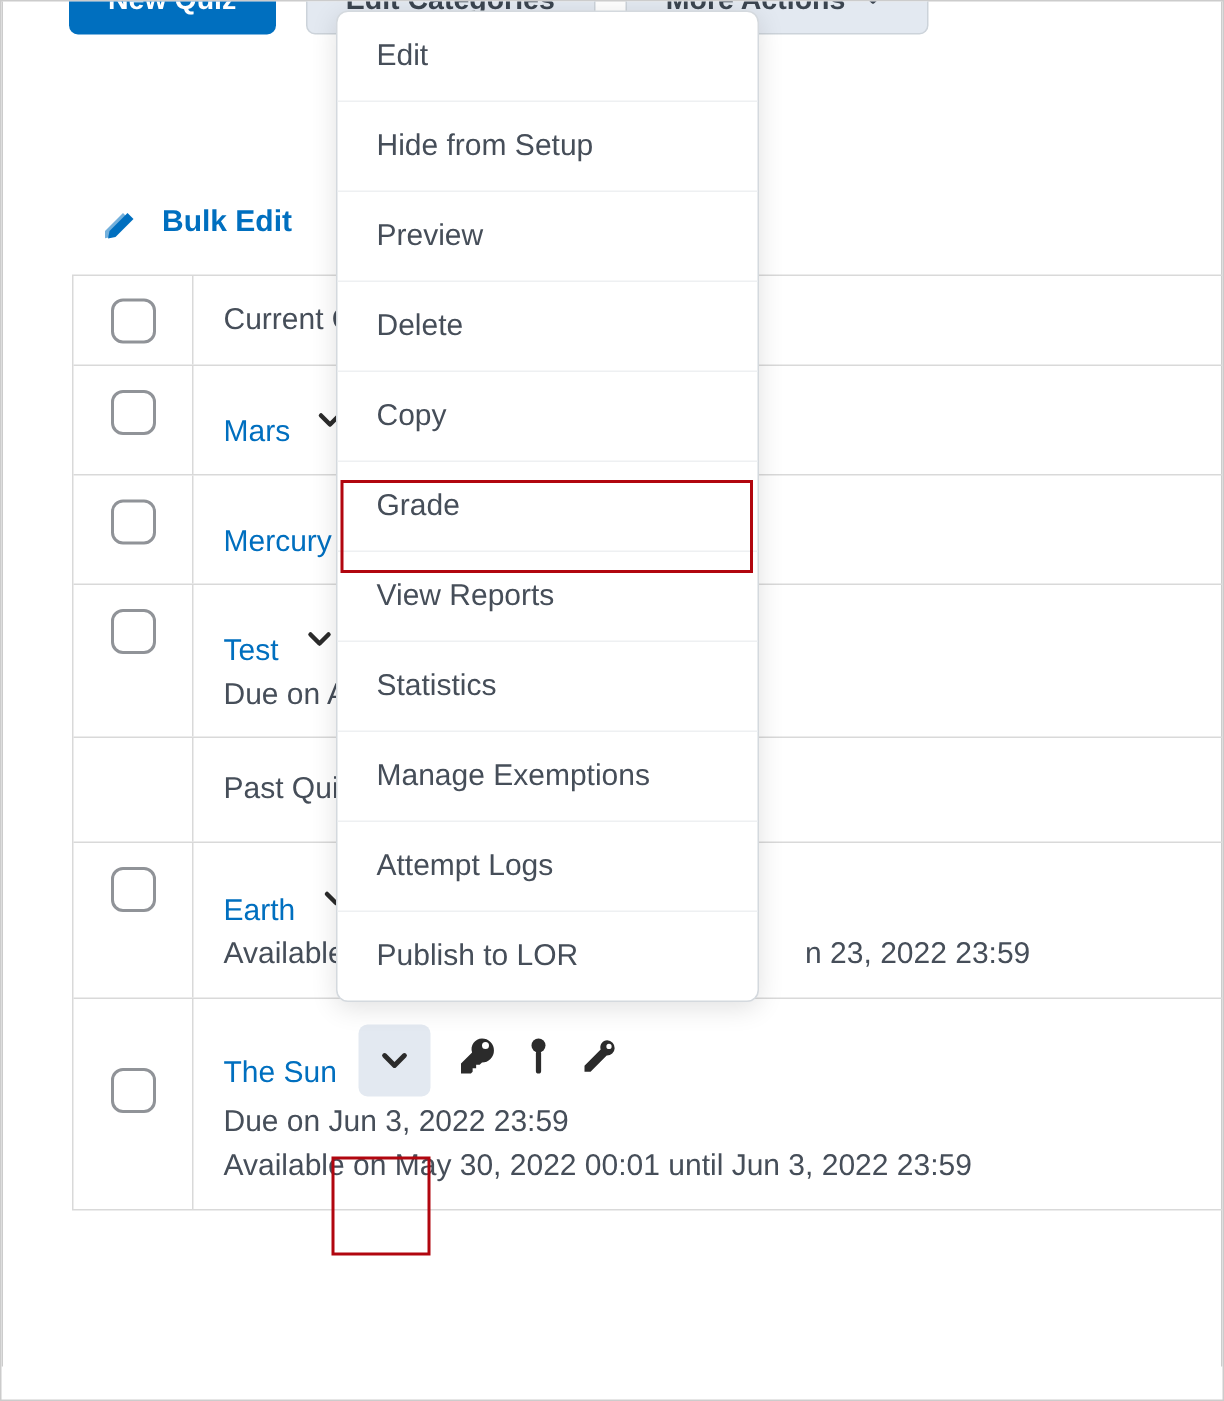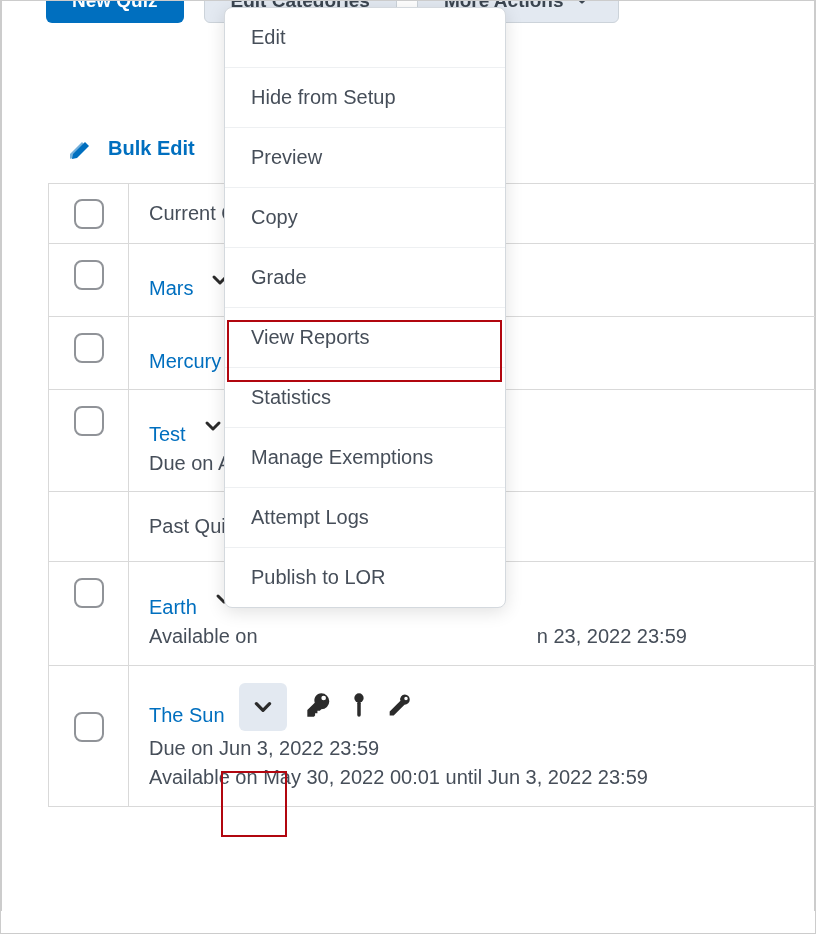--- a/index.html
+++ b/index.html
@@ -312,20 +312,21 @@
         <div class="sub-text">Available on May 30, 2022 00:01 until Jun 3, 2022 23:59</div>
       </div>
     </div>
 
   </div>
 
   <div class="dropdown">
     <div class="dropdown-item">Edit</div>
     <div class="dropdown-item">Hide from Setup</div>
     <div class="dropdown-item">Preview</div>
+    <div class="dropdown-item">Delete</div>
     <div class="dropdown-item">Copy</div>
     <div class="dropdown-item">Grade</div>
     <div class="dropdown-item">View Reports</div>
     <div class="dropdown-item">Statistics</div>
     <div class="dropdown-item">Manage Exemptions</div>
     <div class="dropdown-item">Attempt Logs</div>
     <div class="dropdown-item">Publish to LOR</div>
   </div>
 
   <div class="highlight-grade"></div>

